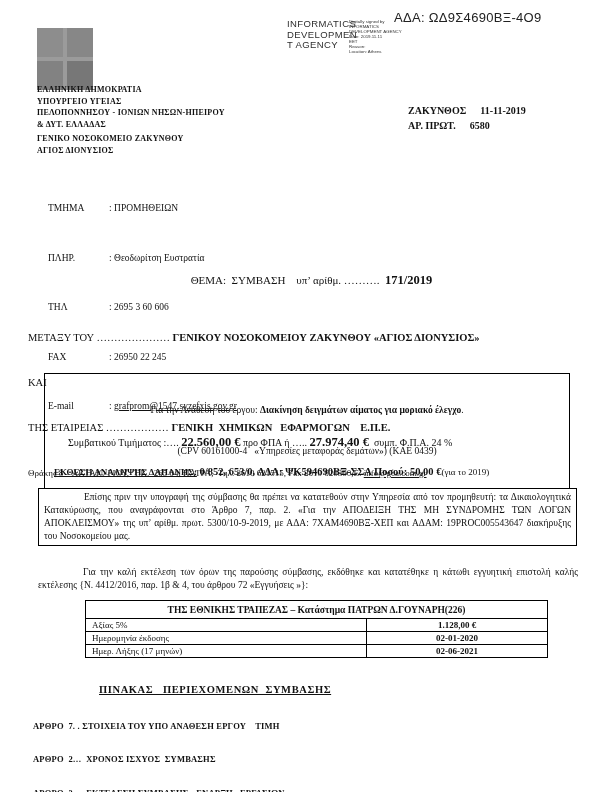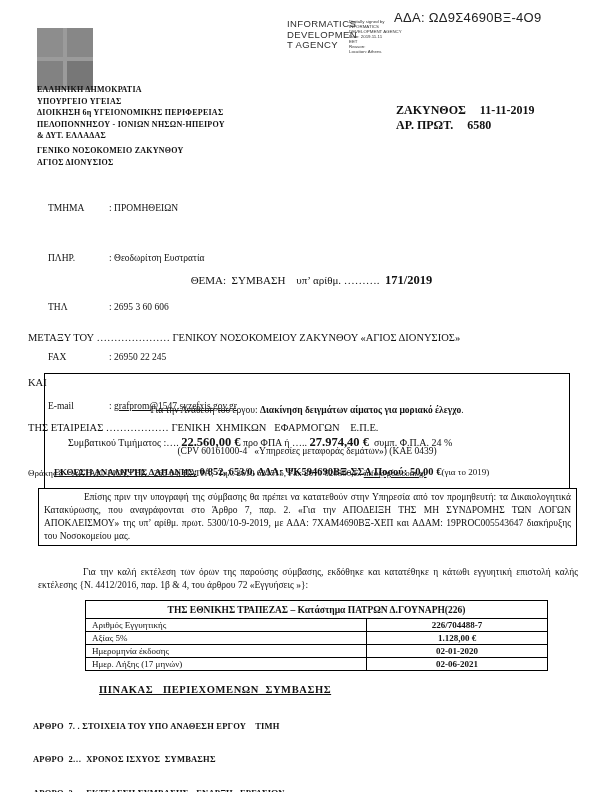--- a/index.html
+++ b/index.html
@@ -24,35 +24,35 @@
 
   
   .stamp-agency{left:287px;top:19px;font-family:"Liberation Sans",sans-serif;font-size:9.5px;line-height:10.5px;color:#2e2e2e;letter-spacing:.4px;}
   .stamp-details{left:349px;top:19px;width:200px;font-family:"Liberation Sans",sans-serif;font-size:8px;line-height:9px;color:#333;transform:scale(.55);transform-origin:top left;}
 
   
   .hdr{left:37px;top:84px;font-size:8px;font-weight:bold;line-height:11.6px;letter-spacing:.25px;}
   .hdr .gap{margin-top:3px;}
 
   
-  .proto{left:396px;top:103px;font-size:12px;font-weight:bold;line-height:15px;}
+  .proto{left:408px;top:103px;font-size:10px;font-weight:bold;line-height:15px;}
   .proto .row span.v{display:inline-block;margin-left:14px;}
 
   
   .contact{left:40px;top:167px;font-size:9.5px;line-height:16.5px;}
   .contact .lbl{display:inline-block;width:61px;margin-left:8px;}
   .contact a{color:#111;font-weight:normal;text-decoration:underline;}
 
   
   .subject{left:0;top:261px;width:612px;text-align:center;font-size:11px;}
   .subject .num{font-weight:bold;font-size:12.5px;}
 
   
   .parties{left:28px;top:300px;width:566px;font-size:10.5px;line-height:15px;}
-  .parties .b{font-weight:normal;}
+  .parties .b{font-weight:bold;}
   .parties .addr{font-size:9px;margin-top:1px;}
   .parties a{color:#111;text-decoration:underline;}
 
   
   .assignbox{left:44px;top:373px;width:516px;border:1.5px solid #000;text-align:center;font-size:9.5px;line-height:13.5px;padding:3px 4px;}
   .assignbox .b{font-weight:bold;}
 
   
   .price{left:58px;top:424px;font-size:10px;}
   .price .amt{font-weight:bold;font-size:12.5px;}
@@ -105,21 +105,20 @@
     <div>DEVELOPMENT AGENCY</div>
     <div>Date: 2019.11.11</div>
     <div>EET</div>
     <div>Reason:</div>
     <div>Location: Athens</div>
   </div>
 
   <div class="abs hdr">
     <div>ΕΛΛΗΝΙΚΗ ΔΗΜΟΚΡΑΤΙΑ</div>
     <div>ΥΠΟΥΡΓΕΙΟ ΥΓΕΙΑΣ</div>
-    <div>ΔΙΟΙΚΗΣΗ 6η ΥΓΕΙΟΝΟΜΙΚΗΣ ΠΕΡΙΦΕΡΕΙΑΣ</div>
     <div>ΠΕΛΟΠΟΝΝΗΣΟΥ - ΙΟΝΙΩΝ ΝΗΣΩΝ-ΗΠΕΙΡΟΥ</div>
     <div>&amp; ΔΥΤ. ΕΛΛΑΔΑΣ</div>
     <div class="gap">ΓΕΝΙΚΟ ΝΟΣΟΚΟΜΕΙΟ ΖΑΚΥΝΘΟΥ</div>
     <div>ΑΓΙΟΣ ΔΙΟΝΥΣΙΟΣ</div>
   </div>
 
   <div class="abs proto">
     <div class="row">
       <span>ΖΑΚΥΝΘΟΣ</span><span class="v">11-11-2019</span>
     </div>
@@ -163,24 +162,20 @@
   <div class="abs prereqbox">
     <div class="indent">Επίσης πριν  την υπογραφή  της σύμβασης  θα  πρέπει  να κατατεθούν στην Υπηρεσία από τον προμηθευτή: τα Δικαιολογητικά Κατακύρωσης, που αναγράφονται στο Άρθρο 7, παρ. 2. «Για την ΑΠΟΔΕΙΞΗ ΤΗΣ ΜΗ ΣΥΝΔΡΟΜΗΣ ΤΩΝ ΛΟΓΩΝ ΑΠΟΚΛΕΙΣΜΟΥ» της  υπ’ αρίθμ. πρωτ. 5300/10-9-2019,  με ΑΔΑ: 7ΧΑΜ4690ΒΞ-ΧΕΠ και ΑΔΑΜ: 19PROC005543647 διακήρυξης του Νοσοκομείου μας.</div>
   </div>
 
   <div class="abs guarintro">Για την καλή εκτέλεση των όρων της παρούσης σύμβασης, εκδόθηκε  και  κατατέθηκε  η κάτωθι εγγυητική επιστολή καλής εκτέλεσης {Ν. 4412/2016, παρ. 1β &amp; 4,  του άρθρου 72 «Εγγυήσεις »}:</div>
 
   <table class="abs gtable">
     <tbody>
       <tr>
         <th colspan="2">ΤΗΣ ΕΘΝΙΚΗΣ ΤΡΑΠΕΖΑΣ  – Κατάστημα ΠΑΤΡΩΝ  Δ.ΓΟΥΝΑΡΗ(226)</th>
-      </tr>
-      <tr>
-        <td class="c1">Αριθμός Εγγυητικής</td>
-        <td class="c2">226/704488-7</td>
       </tr>
       <tr>
         <td class="c1">Αξίας 5%</td>
         <td class="c2">1.128,00 €</td>
       </tr>
       <tr>
         <td class="c1">Ημερομηνία έκδοσης</td>
         <td class="c2">02-01-2020</td>
       </tr>
       <tr>

